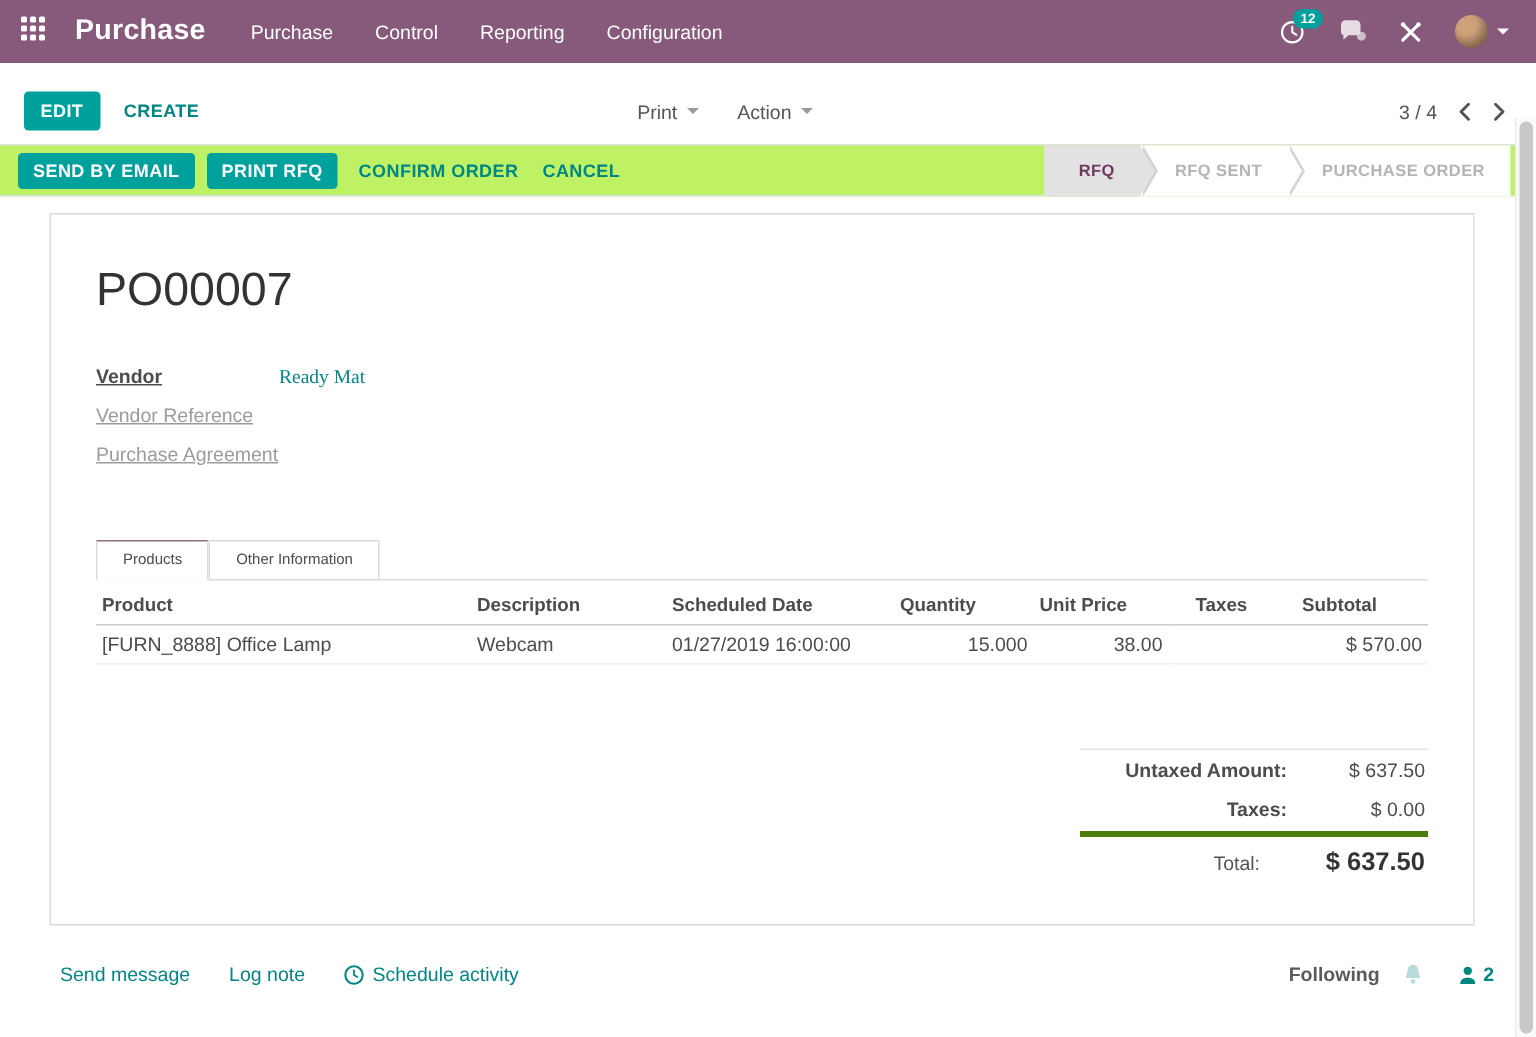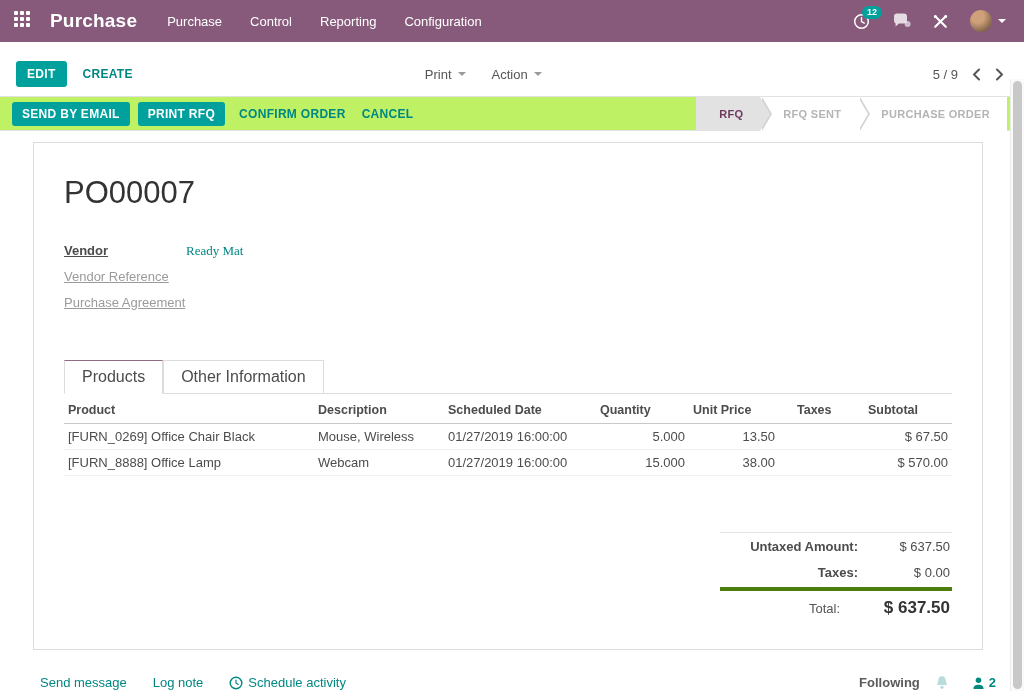--- a/index.html
+++ b/index.html
@@ -66,21 +66,21 @@
   .fg-col { width:47%; }
   .field-row { display:flex; margin-bottom:8px; font-size:13px; min-height:18px; }
   .field-row .lbl { width:122px; font-weight:700; color:#4c4c4c;text-decoration:underline; }
   .field-row .lbl.muted { font-weight:400; color:#9b9b9b; }
   .field-row .val { color:#4c4c4c;font-family:Liberation Serif, serif; }
   .field-row .val.link { color:#008784; cursor:pointer; }
   .fg-col.right .lbl { width:125px; }
 
   
   .tabs { display:flex; margin-top:38px; border-bottom:1px solid #dcdcdc; padding-left:0; }
-  .tab { font-size:16px; padding:7px 17px; border:1px solid transparent; color:#4c4c4c;
+  .tab { font-size:10px; padding:7px 17px; border:1px solid transparent; color:#4c4c4c;
     cursor:pointer; position:relative; top:1px; }
   .tab.active { border-color:#dcdcdc; border-top-color:#8f6b84; border-bottom-color:#fff;
     background:#fff; }
   .tab.inactive { border:1px solid #dcdcdc; border-bottom-color:#dcdcdc; background:#fff; }
 
   
   table.lines { width:100%; border-collapse:collapse; margin-top:2px; }
   table.lines th { font-size:12.5px; font-weight:700; color:#4c4c4c; text-align:left;
     padding:7px 4px 6px; border-bottom:1px solid #c9c9c9; }
   table.lines td { font-size:13px; color:#4c4c4c; padding:5px 4px; border-bottom:1px solid #f2f2f2; }
@@ -180,21 +180,21 @@
       <div class="dd-btn">
         <span>Print</span>
         <span class="caret gray"></span>
       </div>
       <div class="dd-btn">
         <span>Action</span>
         <span class="caret gray"></span>
       </div>
     </div>
     <div class="pager">
-      <span>5 / 9</span>
+      <span>3 / 4</span>
       <span class="nav">
         <svg width="9" height="13" viewBox="0 0 9 13">
             <path d="M7 1.5 L2 6.5 L7 11.5" fill="none" stroke="#555" stroke-width="2" stroke-linecap="round" stroke-linejoin="round"></path>
           </svg>
       </span>
       <span class="nav">
         <svg width="9" height="13" viewBox="0 0 9 13">
             <path d="M2 1.5 L7 6.5 L2 11.5" fill="none" stroke="#555" stroke-width="2" stroke-linecap="round" stroke-linejoin="round"></path>
           </svg>
       </span>
@@ -255,29 +255,20 @@
         <th>Description</th>
         <th>Scheduled Date</th>
         <th class="r">Quantity</th>
         <th class="r">Unit Price</th>
         <th class="col-taxes">Taxes</th>
         <th class="r">Subtotal</th>
       </tr>
     </thead>
     <tbody>
       <tr>
-        <td>[FURN_0269] Office Chair Black</td>
-        <td>Mouse, Wireless</td>
-        <td>01/27/2019 16:00:00</td>
-        <td class="r">5.000</td>
-        <td class="r">13.50</td>
-        <td class="col-taxes"></td>
-        <td class="r">$ 67.50</td>
-      </tr>
-      <tr>
         <td>[FURN_8888] Office Lamp</td>
         <td>Webcam</td>
         <td>01/27/2019 16:00:00</td>
         <td class="r">15.000</td>
         <td class="r">38.00</td>
         <td class="col-taxes"></td>
         <td class="r">$ 570.00</td>
       </tr>
     </tbody>
   </table>

